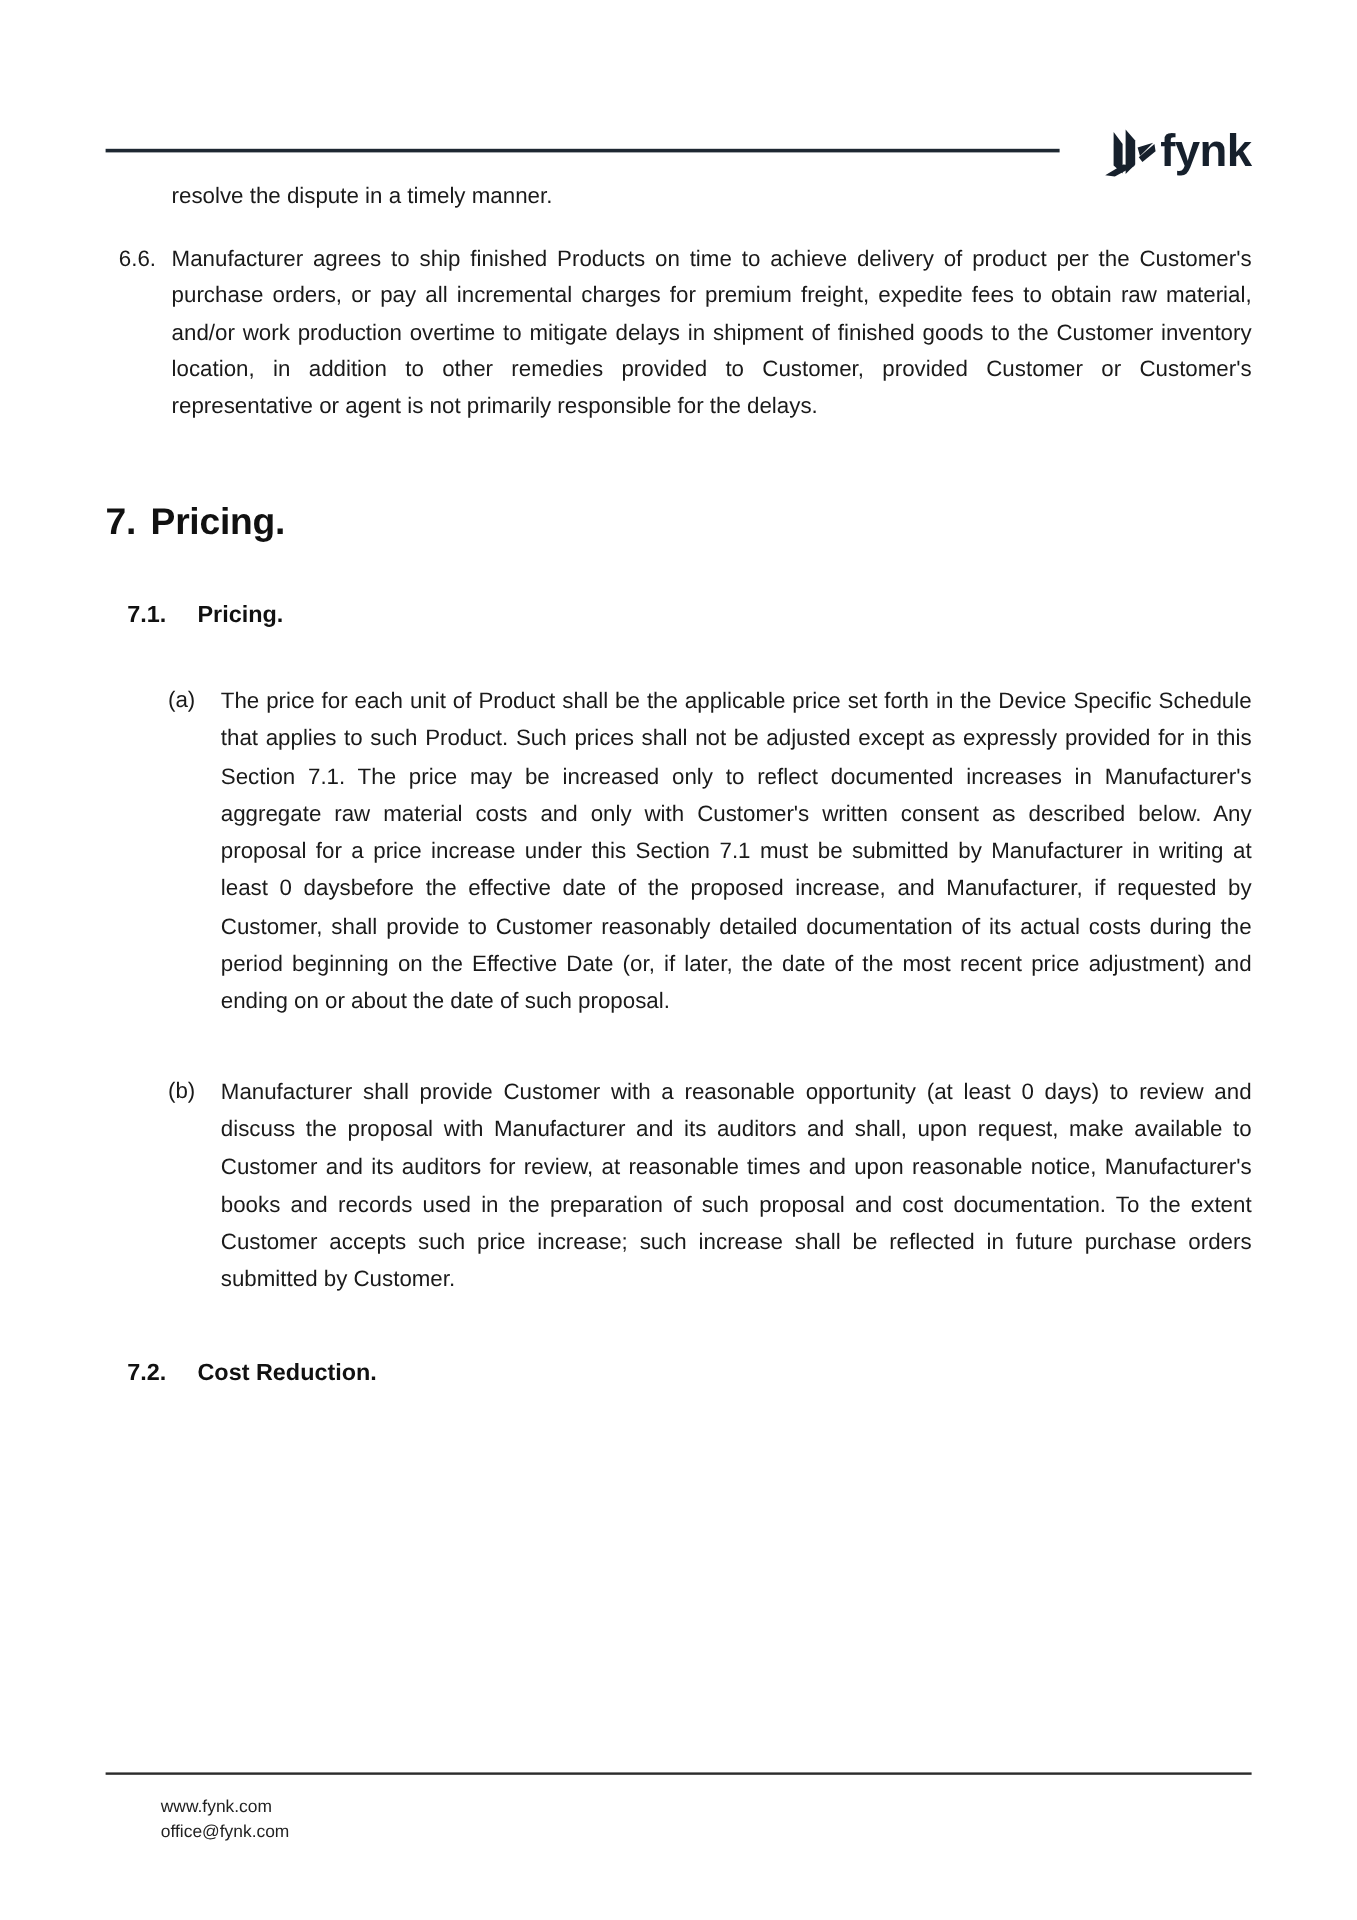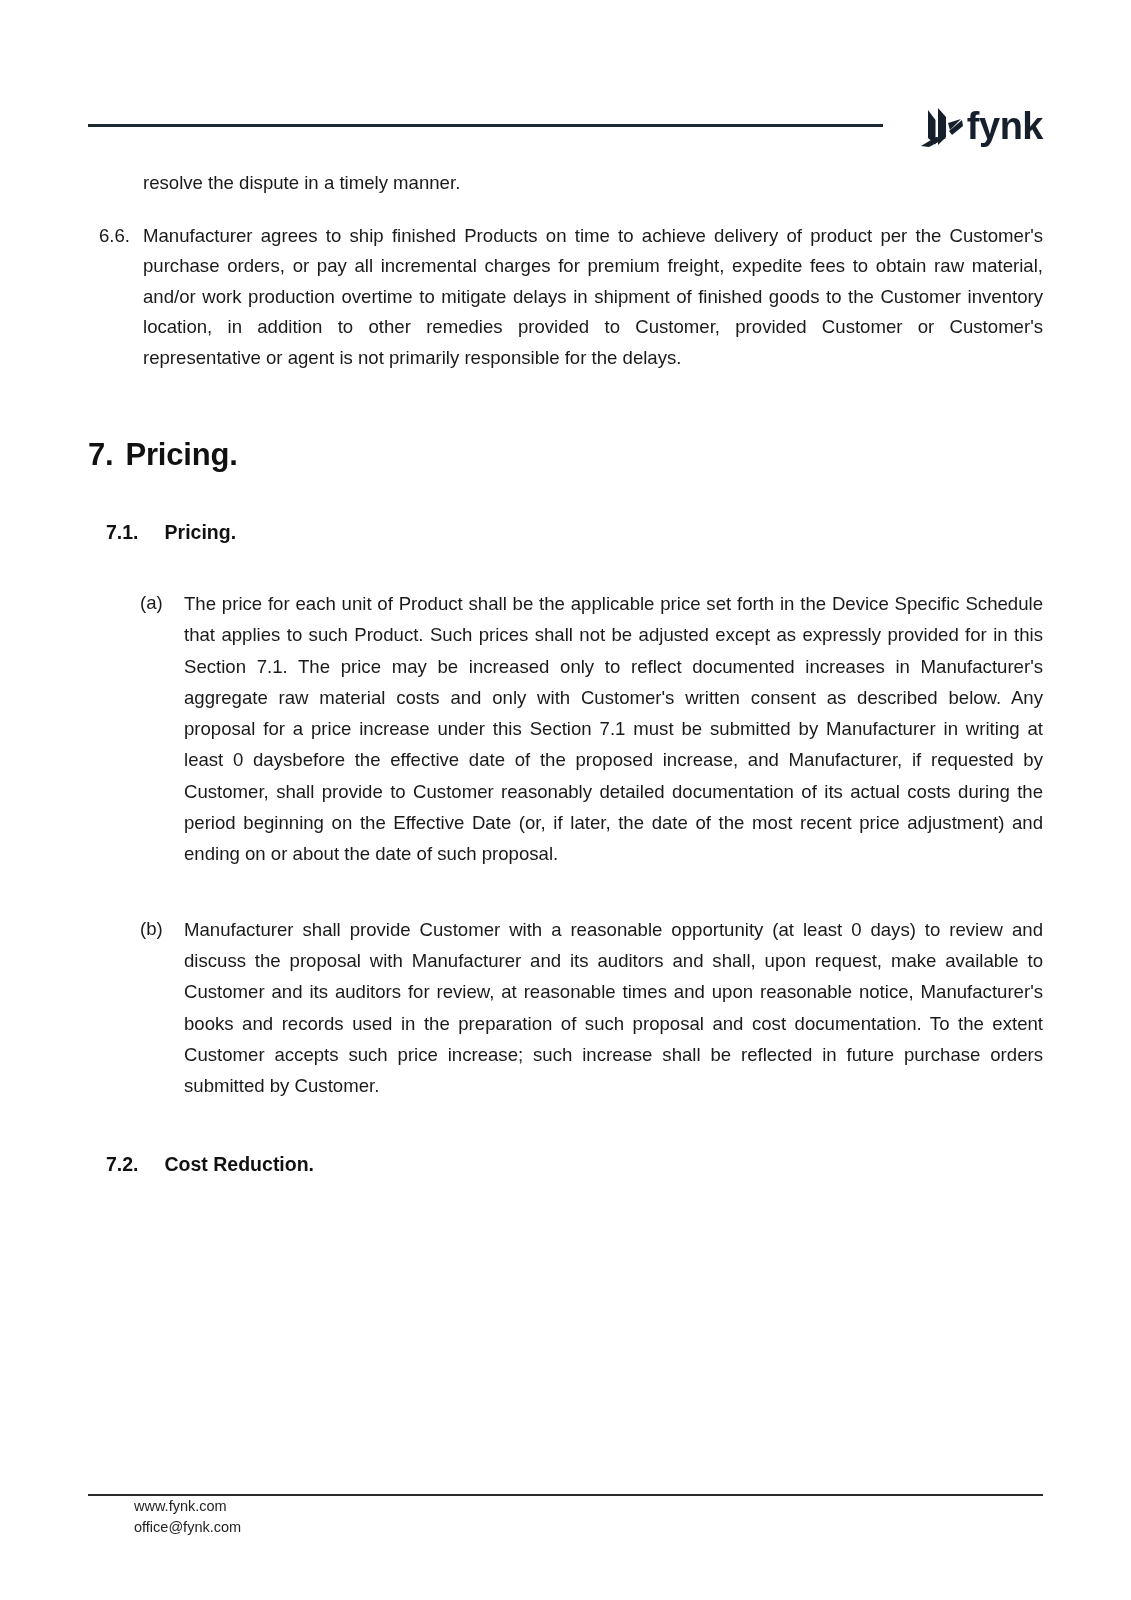--- a/index.html
+++ b/index.html
@@ -55,21 +55,21 @@
     font-weight: bold;
     letter-spacing: -0.5px;
     color: #16202c;
     line-height: 1;
     font-family: "Liberation Sans", sans-serif;
   }
 
   
   .content {
     position: absolute;
-    top: 168px;
+    top: 148px;
     left: 88px;
     width: 955px;
   }
 
   .para {
     font-size: 18.6px;
     line-height: 30.5px;
     text-align: justify;
     color: #1a1a1a;
   }
@@ -147,20 +147,21 @@
     left: 88px;
     right: 88px;
     bottom: 62px;
   }
   .footer-rule {
     height: 2px;
     background: #2b2b2b;
     width: 100%;
   }
   .footer-lines {
+    padding-top: 17px;
     padding-left: 46px;
     font-size: 14.5px;
     line-height: 21px;
     color: #222222;
   }
   .footer-line {
     display: block;
   }
 </style>
 </head>

